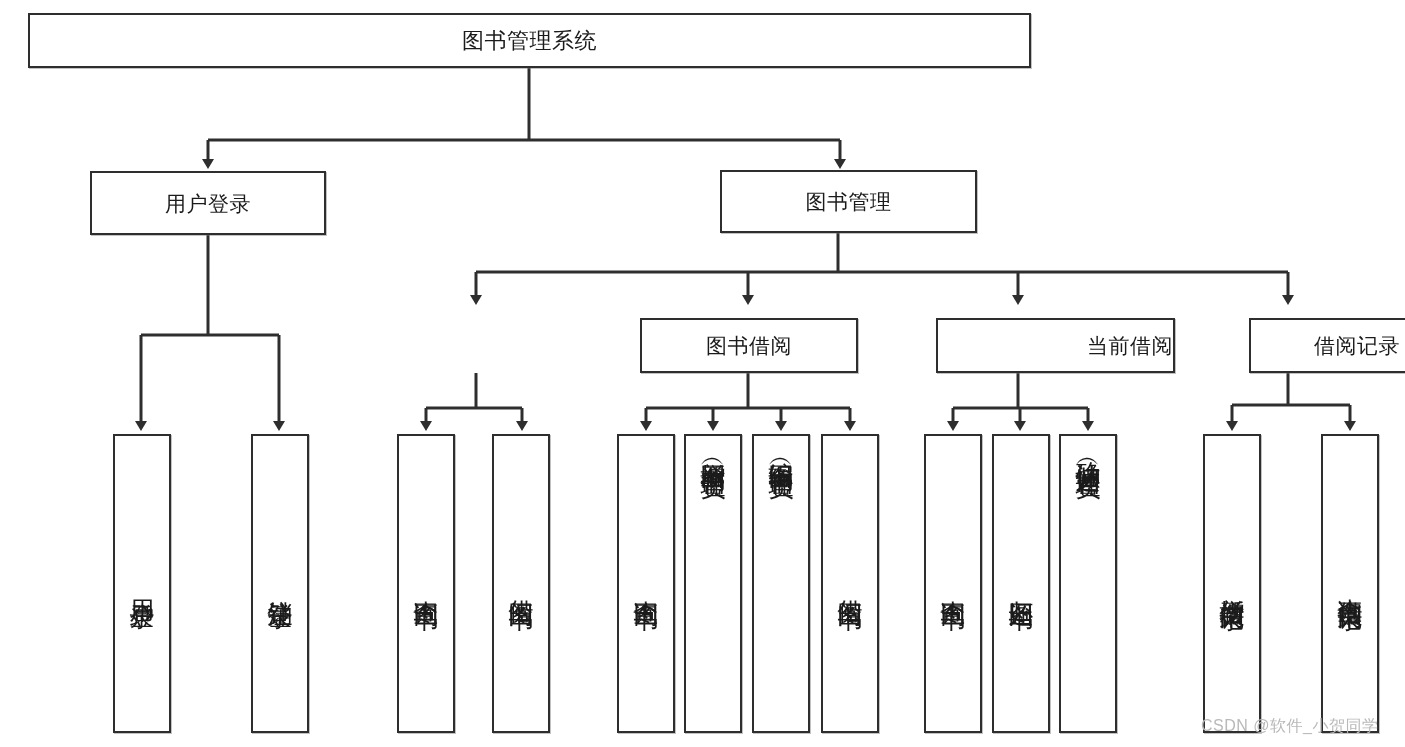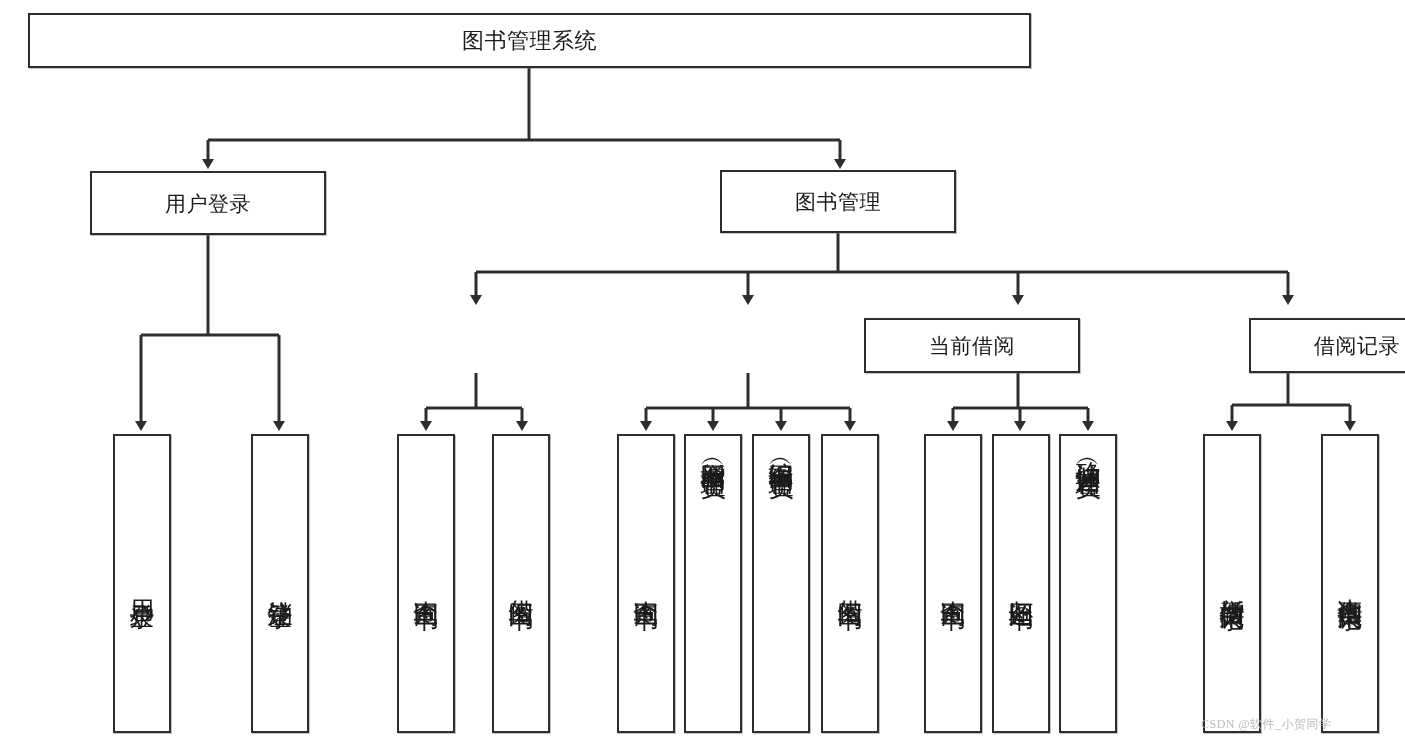--- a/index.html
+++ b/index.html
@@ -63,25 +63,24 @@
     line-height: 1.08;
     letter-spacing: 2px;
     padding-top: 6px;
     padding-bottom: 6px;
   }
   .node.v.centered {
     align-items: center;
   }
   .watermark {
     position: absolute;
-    font-size: 12px;
+    font-size: 16px;
     color: #b9b9b9;
     white-space: nowrap;
     letter-spacing: 0.5px;
-    font-family: Liberation Serif, serif;
   }
 </style>
 </head>
 <body>
 
 <div id="canvas">
 
   <svg id="edges" viewBox="0 0 1405 747" xmlns="http://www.w3.org/2000/svg">
     <defs>
       <marker id="arrow" markerWidth="10" markerHeight="12" refX="1" refY="6" orient="auto" markerUnits="userSpaceOnUse">
@@ -134,25 +133,28 @@
     </g>
   </svg>
 
   <div class="node h root" style="left:20px; top:13px; width:1003px; height:55px;">
     <span class="label">图书管理系统</span>
   </div>
 
   <div class="node h" style="left:82px; top:171px; width:236px; height:64px;">
     <span class="label">用户登录</span>
   </div>
-  <div class="node h" style="left:712px; top:170px; width:236px; height:63px;">
+  <div class="node h" style="left:712px; top:170px; width:257px; height:63px;">
     <span class="label">图书管理</span>
   </div>
 
-  <div class="node h" style="left:856px; top:318px; width:216px; height:55px;">
+  <div class="node h" style="left:632px; top:318px; width:218px; height:55px;">
+    <span class="label">图书借阅</span>
+  </div>
+  <div class="node h" style="left:928px; top:318px; width:239px; height:55px;justify-content:flex-end;">
     <span class="label">当前借阅</span>
   </div>
   <div class="node h" style="left:1241px; top:318px; width:216px; height:55px;">
     <span class="label">借阅记录</span>
   </div>
 
   <div class="node v centered" style="left:105px; top:434px; width:58px; height:299px;">
     <span class="label">用户登录</span>
   </div>
   <div class="node v centered" style="left:243px; top:434px; width:58px; height:299px;">

